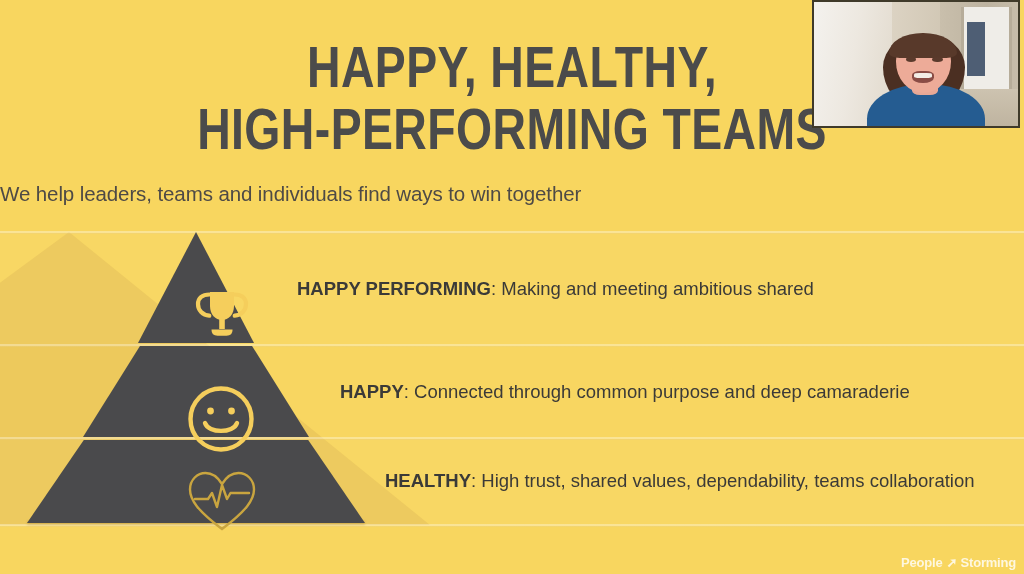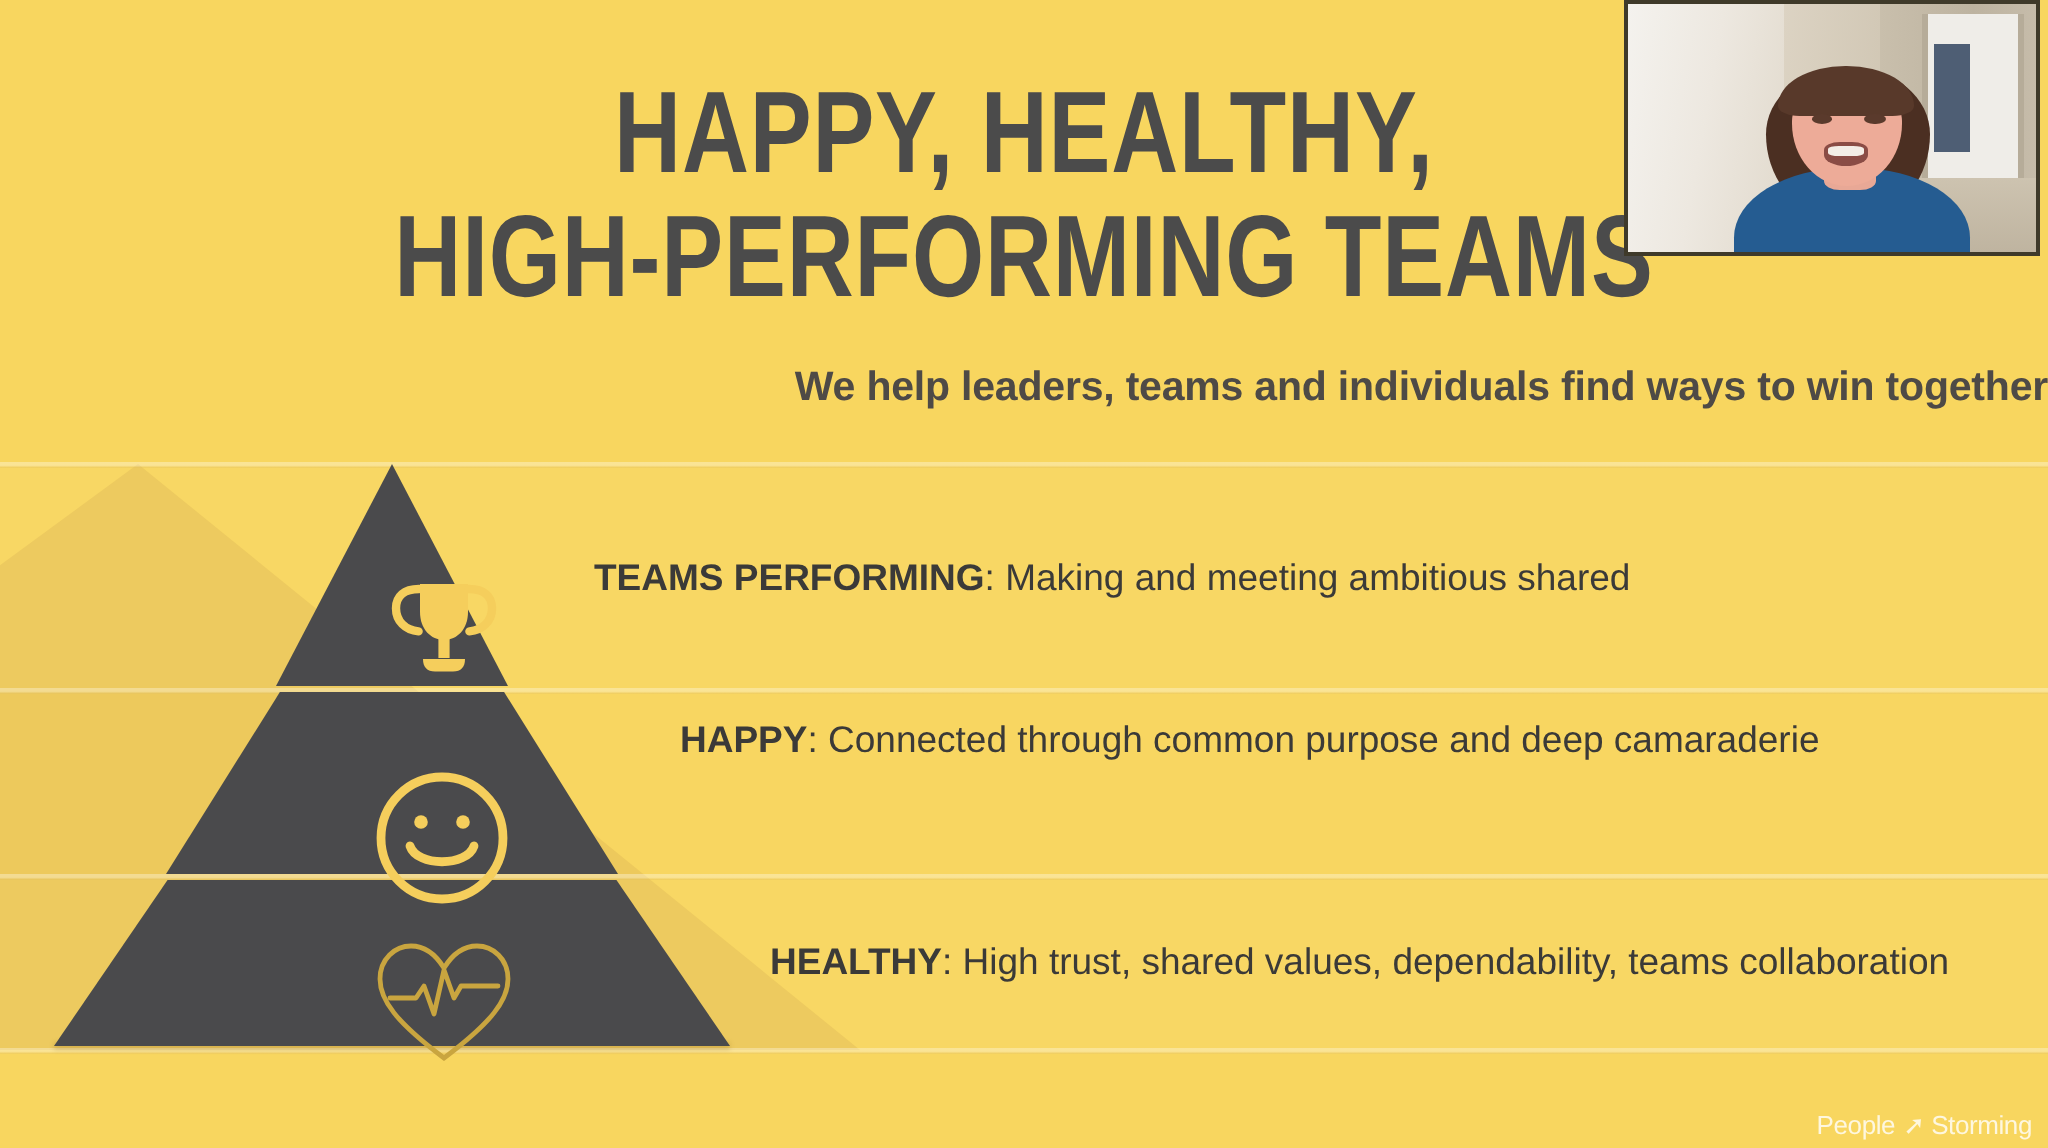--- a/index.html
+++ b/index.html
@@ -76,24 +76,24 @@
     letter-spacing: 0.5px;
     transform: scaleX(0.80);
     transform-origin: center center;
     white-space: nowrap;
   }
   .subtitle {
     position: absolute;
     left: 0;
     top: 182px;
     width: 1024px;
-    text-align: right;
+    text-align: left;
     color: #4E4A46;
     font-size: 20.5px;
-    font-weight: bold;
+    font-weight: normal;
     letter-spacing: -0.1px;
   }
 
   
   .pyramid {
     position: absolute;
     left: 26px;
     top: 231px;
     width: 340px;
     height: 293px;
@@ -144,21 +144,21 @@
   
   .tier-text {
     position: absolute;
     color: #3B3A38;
     font-size: 18.5px;
     line-height: 22px;
     white-space: nowrap;
   }
   .tier-text b { font-weight: bold; }
   .row-hp { left: 297px; top: 278px; }
-  .row-hy { left: 340px; top: 359px; }
+  .row-hy { left: 340px; top: 381px; }
   .row-he { left: 385px; top: 470px; }
 
   
   .webcam {
     position: absolute;
     left: 812px;
     top: 0px;
     width: 208px;
     height: 128px;
     border: 2px solid #3F3A2A;
@@ -233,21 +233,21 @@
   
   .logo {
     position: absolute;
     right: 8px;
     bottom: 4px;
     display: flex;
     align-items: center;
     gap: 4px;
     color: rgba(255,255,255,0.80);
     font-size: 13px;
-    font-weight: normal;
+    font-weight: bold;
     letter-spacing: -0.2px;
   }
   .logo-bolt {
     display: inline-block;
     width: 10px;
     height: 13px;
     line-height: 13px;
   }
 </style>
 </head>
@@ -295,21 +295,21 @@
     </svg>
 
     <svg class="tier-icon icon-heart" width="72" height="66" viewBox="0 0 72 66">
       <path d="M36 60 C 12 42 4 31 4 20.5 C 4 10.5 11.5 4 19.5 4 C 26.5 4 32 8.5 36 15
                C 40 8.5 45.5 4 52.5 4 C 60.5 4 68 10.5 68 20.5 C 68 31 60 42 36 60 Z" fill="none" stroke="#C9A53F" stroke-width="2.4"></path>
       <path d="M9 30 H22 l4 -6 l5 14 l5 -22 l5 14 l3.5 -6 H63" fill="none" stroke="#C9A53F" stroke-width="2.4" stroke-linecap="round" stroke-linejoin="round"></path>
     </svg>
   </div>
 
   <div class="tier-text row-hp">
-    <b>TEAMS PERFORMING</b><span>: </span><span>Making and meeting ambitious shared</span>
+    <b>HAPPY PERFORMING</b><span>: </span><span>Making and meeting ambitious shared</span>
   </div>
 
   <div class="tier-text row-hy">
     <b>HAPPY</b><span>: </span><span>Connected through common purpose and deep camaraderie</span>
   </div>
 
   <div class="tier-text row-he">
     <b>HEALTHY</b><span>: </span><span>High trust, shared values, dependability, teams collaboration</span>
   </div>
 

